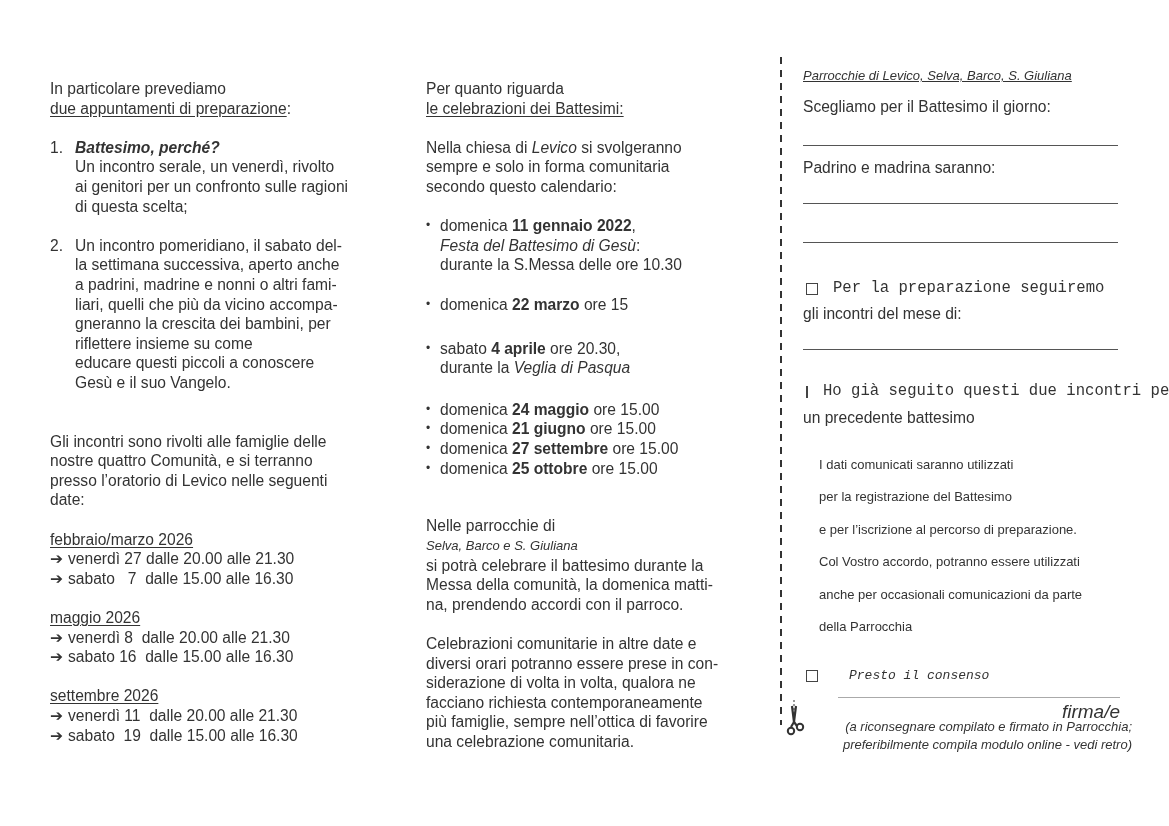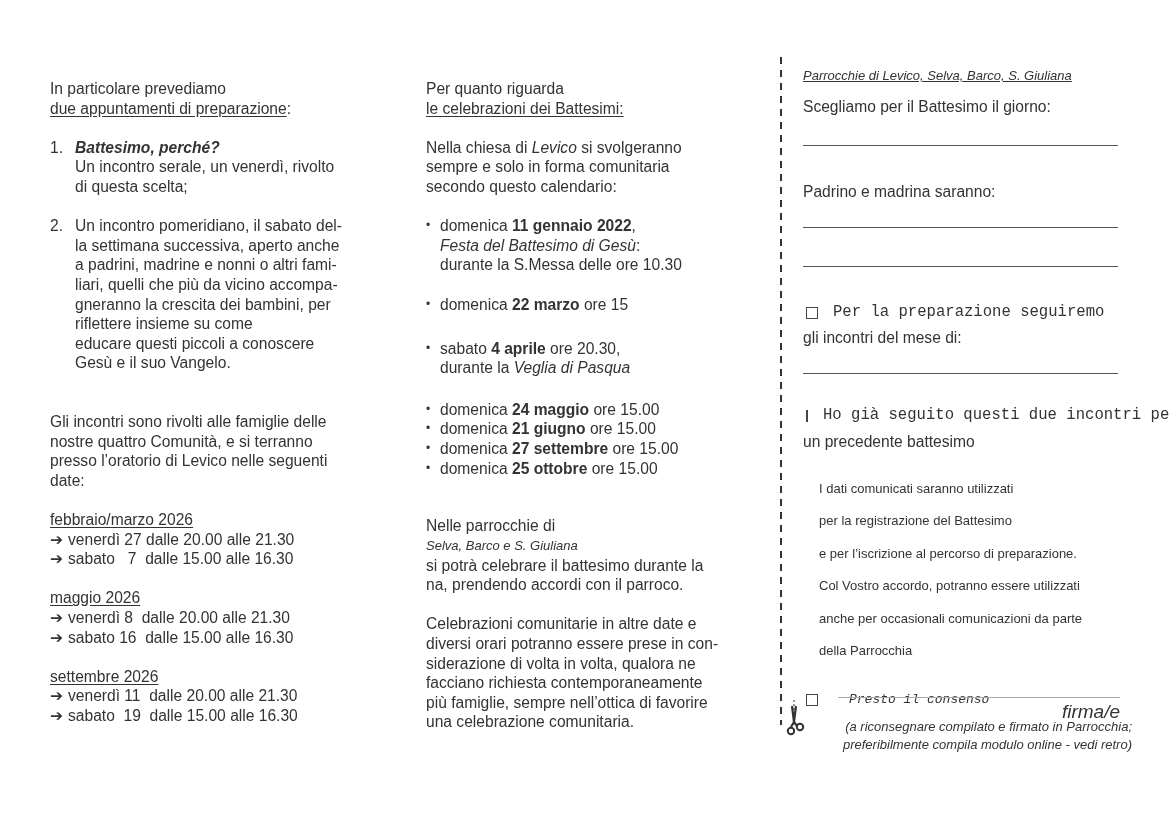--- a/index.html
+++ b/index.html
@@ -52,20 +52,21 @@
 <div id="col1" class="col">
   <p class="t">In particolare prevediamo</p>
   <p class="t"><span class="u">due appuntamenti di preparazione</span><span>:</span></p>
   <div class="gap"></div>
 
   <div class="num-item">
     <span class="t n">1.</span>
     <div class="body">
       <p class="t b i">Battesimo, perché?</p>
       <p class="t">Un incontro serale, un venerdì, rivolto</p>
+      <p class="t">ai genitori per un confronto sulle ragioni</p>
       <p class="t">di questa scelta;</p>
     </div>
   </div>
   <div class="gap"></div>
 
   <div class="num-item">
     <span class="t n">2.</span>
     <div class="body">
       <p class="t">Un incontro pomeridiano, il sabato del-</p>
       <p class="t">la settimana successiva, aperto anche</p>
@@ -161,41 +162,42 @@
   <div class="bul">
     <span class="t dot">•</span>
     <p class="t body"><span>domenica </span><span class="b">25 ottobre</span><span> ore 15.00</span></p>
   </div>
   <div style="height:38px"></div>
 
   <div>
     <p class="t">Nelle parrocchie di</p>
     <p class="t big-i">Selva, Barco e S. Giuliana</p>
     <p class="t">si potrà celebrare il battesimo durante la</p>
+    <p class="t">Messa della comunità, la domenica matti-</p>
     <p class="t">na, prendendo accordi con il parroco.</p>
   </div>
   <div class="gap"></div>
 
   <div>
     <p class="t">Celebrazioni comunitarie in altre date e</p>
     <p class="t">diversi orari potranno essere prese in con-</p>
     <p class="t">siderazione di volta in volta, qualora ne</p>
     <p class="t">facciano richiesta contemporaneamente</p>
     <p class="t">più famiglie, sempre nell’ottica di favorire</p>
     <p class="t">una celebrazione comunitaria.</p>
   </div>
 </div>
 
 <div id="cutline"></div>
 
 <div id="col3" class="col">
   <p class="parish">Parrocchie di Levico, Selva, Barco, S. Giuliana</p>
   <p class="t" style="margin-top:8px">Scegliamo per il Battesimo il giorno:</p>
   <div class="line" style="margin-top:28px"></div>
-  <p class="t" style="margin-top:36px">Padrino e madrina saranno:</p>
+  <p class="t" style="margin-top:12px">Padrino e madrina saranno:</p>
   <div class="line" style="margin-top:26px"></div>
   <div class="line" style="margin-top:38px"></div>
 
   <div class="cb-row" style="margin-top:36px">
     <span class="cb"></span>
     <span class="t">Per la preparazione seguiremo</span>
   </div>
   <p class="t" style="margin-top:5px">gli incontri del mese di:</p>
   <div class="line" style="margin-top:26px"></div>
 

